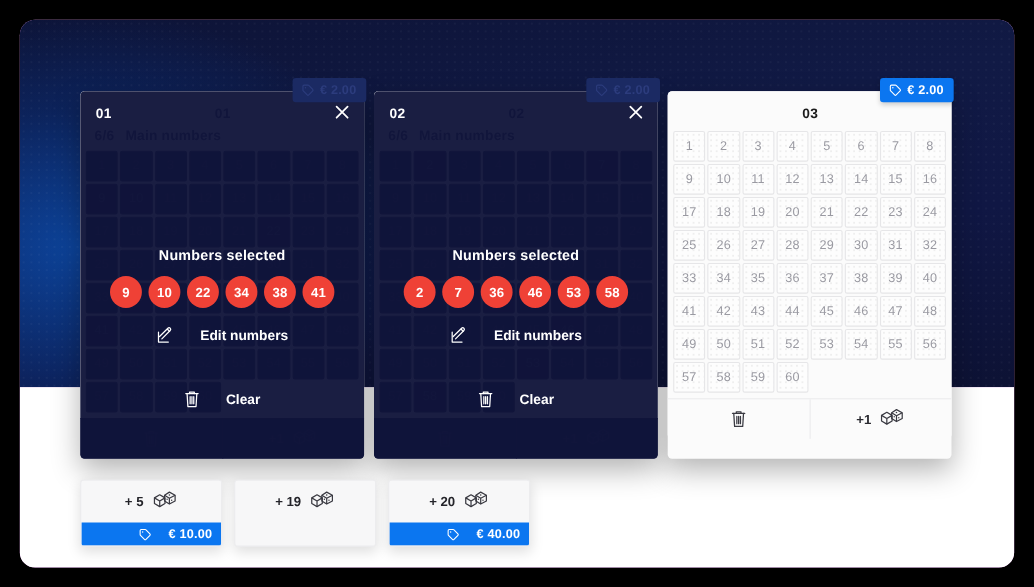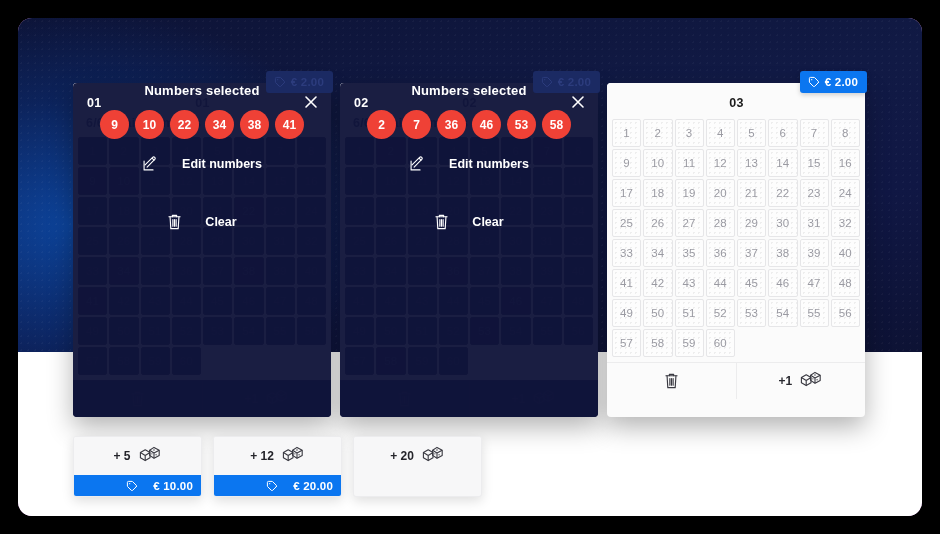--- a/index.html
+++ b/index.html
@@ -176,20 +176,21 @@
     color: #fff;
     letter-spacing: .4px;
   }
   .ov-close {
     position: absolute;
     right: 12px; top: 11px;
     width: 16px; height: 16px;
     cursor: pointer;
   }
   .ov-label {
+    margin-top: 141px;
     font-size: 13px;
     font-weight: bold;
     color: #fff;
     letter-spacing: .2px;
   }
   .balls {
     margin-top: 12px;
     display: flex;
     gap: 6px;
   }
@@ -701,49 +702,49 @@
             <svg class="tag-ico" viewBox="0 0 24 24" fill="none" stroke="#ffffff" stroke-width="2" stroke-linecap="round" stroke-linejoin="round">
               <path d="M20.6 13.4 13.4 20.6a2 2 0 0 1-2.8 0l-7.2-7.2A2 2 0 0 1 2.8 12V4.8A2 2 0 0 1 4.8 2.8H12a2 2 0 0 1 1.4.6l7.2 7.2a2 2 0 0 1 0 2.8Z"></path>
               <circle cx="7.4" cy="7.4" r="1.3" fill="#ffffff" stroke="none"></circle>
             </svg>
           </span>
           <span>€ 10.00</span>
         </div>
       </div>
       <div class="qp">
         <div class="qp-top">
-          <span>+ 12</span>
+          <span>+ 19</span>
           <span><svg width="24" height="19.200000000000003" viewBox="0 0 30 24" fill="none" stroke="#3a3a42" stroke-width="1.4" stroke-linejoin="round">
               <path d="M3 9.5 9 6l6 3.5v6.5L9 19.5 3 16Z"></path>
               <path d="M3 9.5 9 13l6-3.5M9 13v6.5"></path>
               <path d="M14.5 6.5 20 3l6.5 3.5v6.5L20 16.5 14.5 13Z"></path>
               <path d="M14.5 6.5 20 10l6.5-3.5M20 10v6.5"></path>
               <circle cx="20" cy="6.3" r="0.9" fill="#3a3a42" stroke="none"></circle>
               <circle cx="17.4" cy="11" r="0.8" fill="#3a3a42" stroke="none"></circle>
               <circle cx="22.6" cy="12.2" r="0.8" fill="#3a3a42" stroke="none"></circle>
             </svg></span>
-        </div>
-        <div class="qp-bot">
-          <span>
-            <svg class="tag-ico" viewBox="0 0 24 24" fill="none" stroke="#ffffff" stroke-width="2" stroke-linecap="round" stroke-linejoin="round">
-              <path d="M20.6 13.4 13.4 20.6a2 2 0 0 1-2.8 0l-7.2-7.2A2 2 0 0 1 2.8 12V4.8A2 2 0 0 1 4.8 2.8H12a2 2 0 0 1 1.4.6l7.2 7.2a2 2 0 0 1 0 2.8Z"></path>
-              <circle cx="7.4" cy="7.4" r="1.3" fill="#ffffff" stroke="none"></circle>
-            </svg>
-          </span>
-          <span>€ 20.00</span>
         </div>
       </div>
       <div class="qp">
         <div class="qp-top">
           <span>+ 20</span>
           <span><svg width="24" height="19.200000000000003" viewBox="0 0 30 24" fill="none" stroke="#3a3a42" stroke-width="1.4" stroke-linejoin="round">
               <path d="M3 9.5 9 6l6 3.5v6.5L9 19.5 3 16Z"></path>
               <path d="M3 9.5 9 13l6-3.5M9 13v6.5"></path>
               <path d="M14.5 6.5 20 3l6.5 3.5v6.5L20 16.5 14.5 13Z"></path>
               <path d="M14.5 6.5 20 10l6.5-3.5M20 10v6.5"></path>
               <circle cx="20" cy="6.3" r="0.9" fill="#3a3a42" stroke="none"></circle>
               <circle cx="17.4" cy="11" r="0.8" fill="#3a3a42" stroke="none"></circle>
               <circle cx="22.6" cy="12.2" r="0.8" fill="#3a3a42" stroke="none"></circle>
             </svg></span>
         </div>
+        <div class="qp-bot">
+          <span>
+            <svg class="tag-ico" viewBox="0 0 24 24" fill="none" stroke="#ffffff" stroke-width="2" stroke-linecap="round" stroke-linejoin="round">
+              <path d="M20.6 13.4 13.4 20.6a2 2 0 0 1-2.8 0l-7.2-7.2A2 2 0 0 1 2.8 12V4.8A2 2 0 0 1 4.8 2.8H12a2 2 0 0 1 1.4.6l7.2 7.2a2 2 0 0 1 0 2.8Z"></path>
+              <circle cx="7.4" cy="7.4" r="1.3" fill="#ffffff" stroke="none"></circle>
+            </svg>
+          </span>
+          <span>€ 40.00</span>
+        </div>
       </div>
     </div>
 </div>
 
 </body></html>

